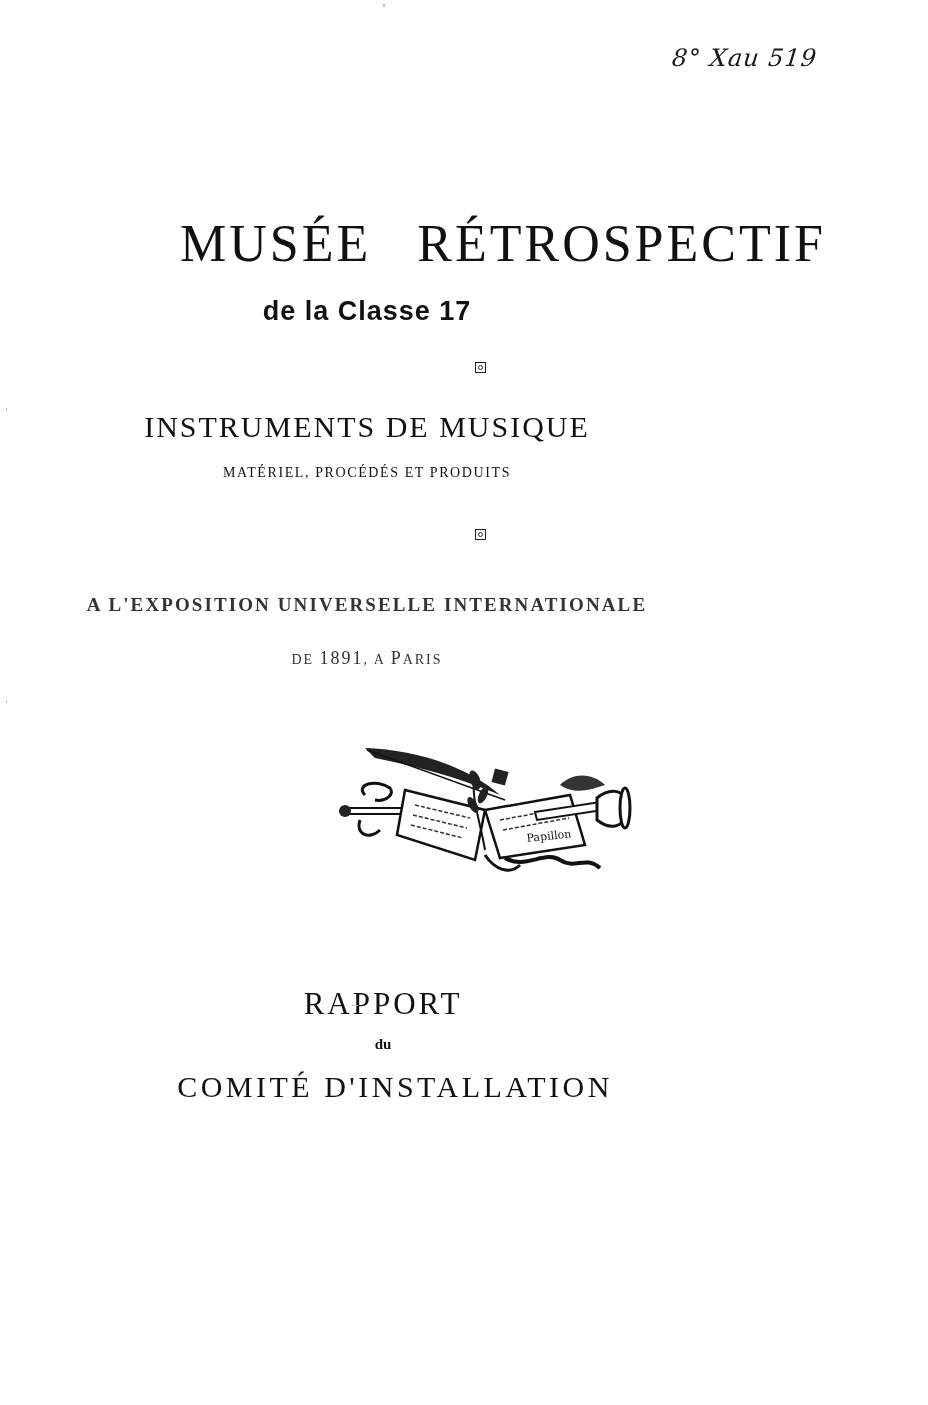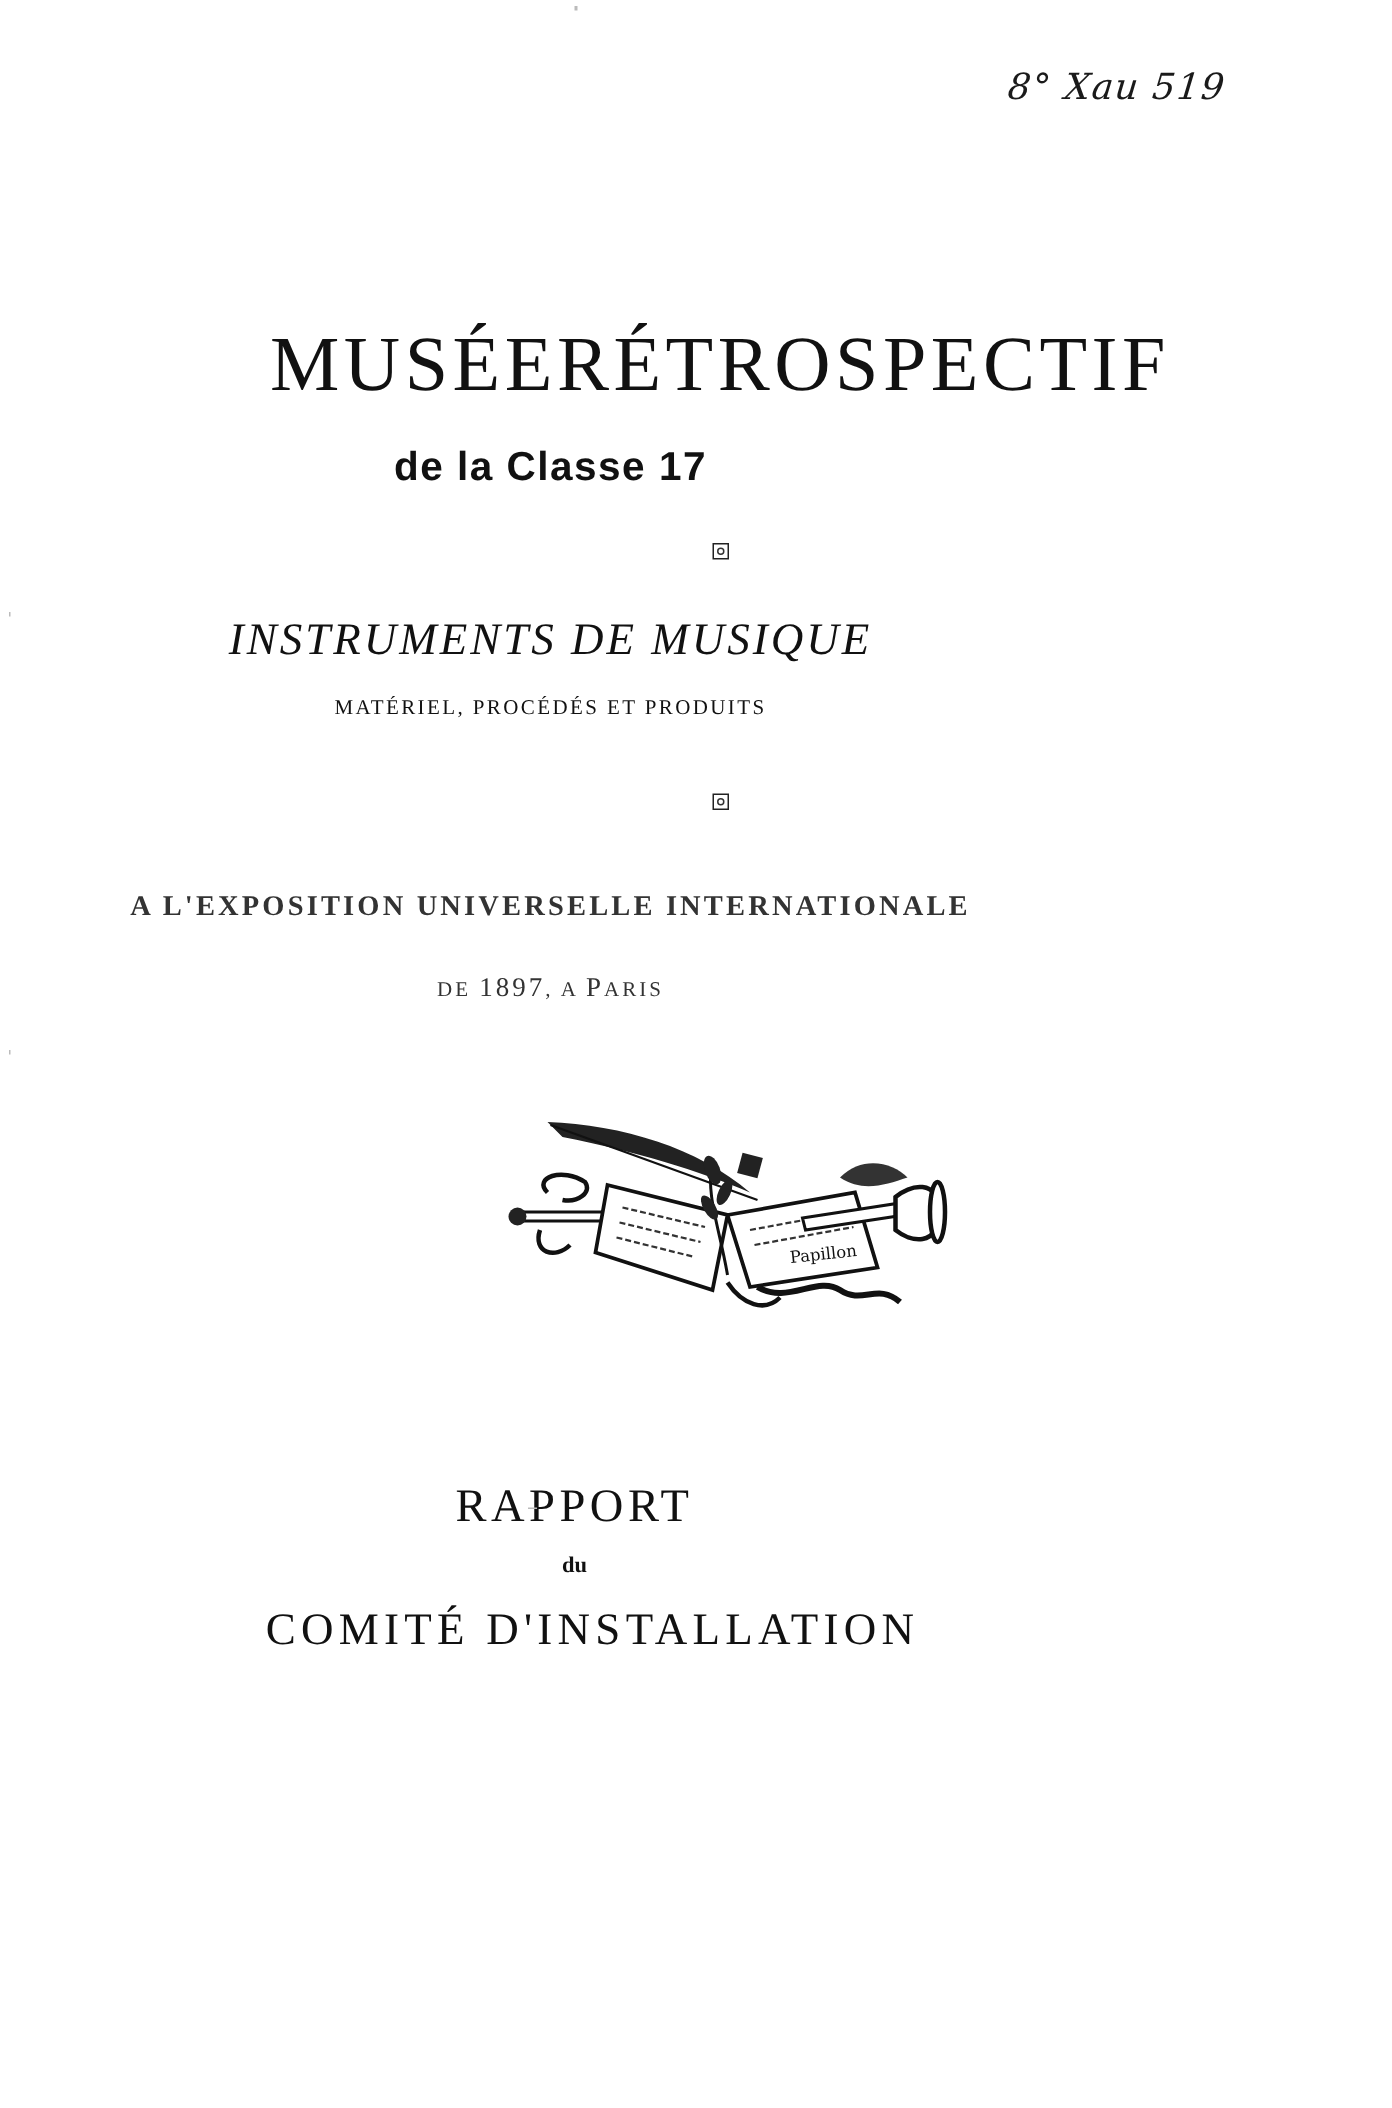--- a/index.html
+++ b/index.html
@@ -28,21 +28,21 @@
     }
     .title-main {
       top: 218px;
       left: 180px;
       width: 600px;
       text-align: left;
       font-size: 52px;
       letter-spacing: 3px;
       line-height: 1;
     }
-    .title-main .w2 { }
+    .title-main .w2 { margin-left: 46px; }
     .subtitle {
       top: 296px;
       left: 0;
       font-family: "Liberation Sans", "DejaVu Sans", sans-serif;
       font-weight: bold;
       font-size: 27px;
       letter-spacing: 1px;
     }
     .ornament {
       position: absolute;
@@ -58,21 +58,20 @@
       border: 1px solid #333;
       border-radius: 50%;
       box-sizing: border-box;
     }
     .orn1 { left: 475px; top: 362px; }
     .orn2 { left: 475px; top: 529px; }
     .instr {
       top: 410px;
       font-size: 30px;
       letter-spacing: 2px;
-      font-style: italic;
     }
     .materiel {
       top: 465px;
       font-size: 14px;
       letter-spacing: 1.6px;
     }
     .expo {
       top: 594px;
       font-size: 19px;
       letter-spacing: 2.1px;
@@ -128,21 +127,21 @@
 
   <div class="abs instr">INSTRUMENTS DE MUSIQUE</div>
 
   <div class="abs materiel">MATÉRIEL, PROCÉDÉS ET PRODUITS</div>
 
   <div class="ornament orn2"></div>
 
   <div class="abs expo">A L'EXPOSITION UNIVERSELLE INTERNATIONALE</div>
 
   <div class="abs date">
-    <span>DE </span><span class="big">1897</span><span>, A </span><span class="big">P</span><span>ARIS</span>
+    <span>DE </span><span class="big">1891</span><span>, A </span><span class="big">P</span><span>ARIS</span>
   </div>
 
   <svg class="vignette" viewBox="0 0 300 140">
 
     <path d="M30 8 C80 10 130 25 165 55 C130 40 90 28 40 18 Z" fill="#222"></path>
     <path d="M32 10 L170 60" stroke="#111" stroke-width="1.5"></path>
 
     <rect x="10" y="68" width="95" height="6" fill="#fff" stroke="#111" stroke-width="2"></rect>
     <circle cx="10" cy="71" r="6" fill="#222"></circle>
 

